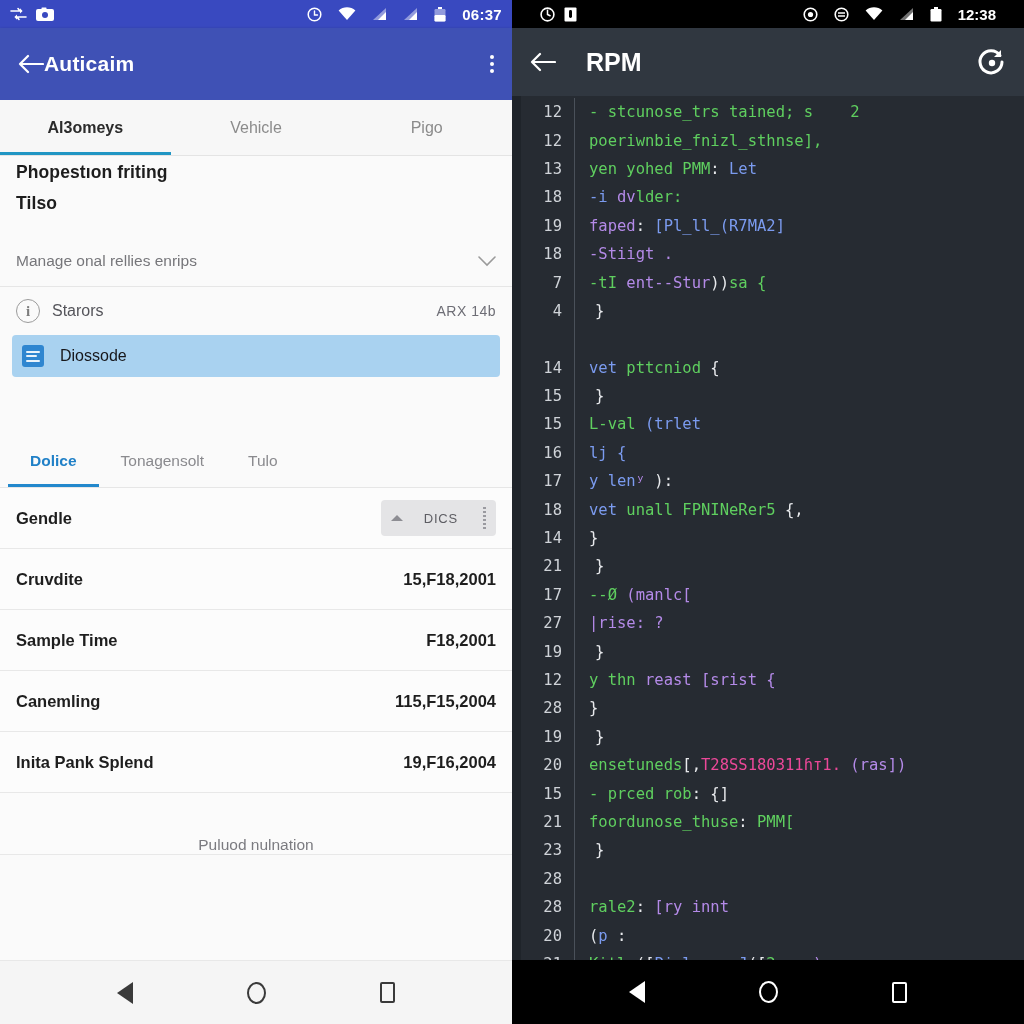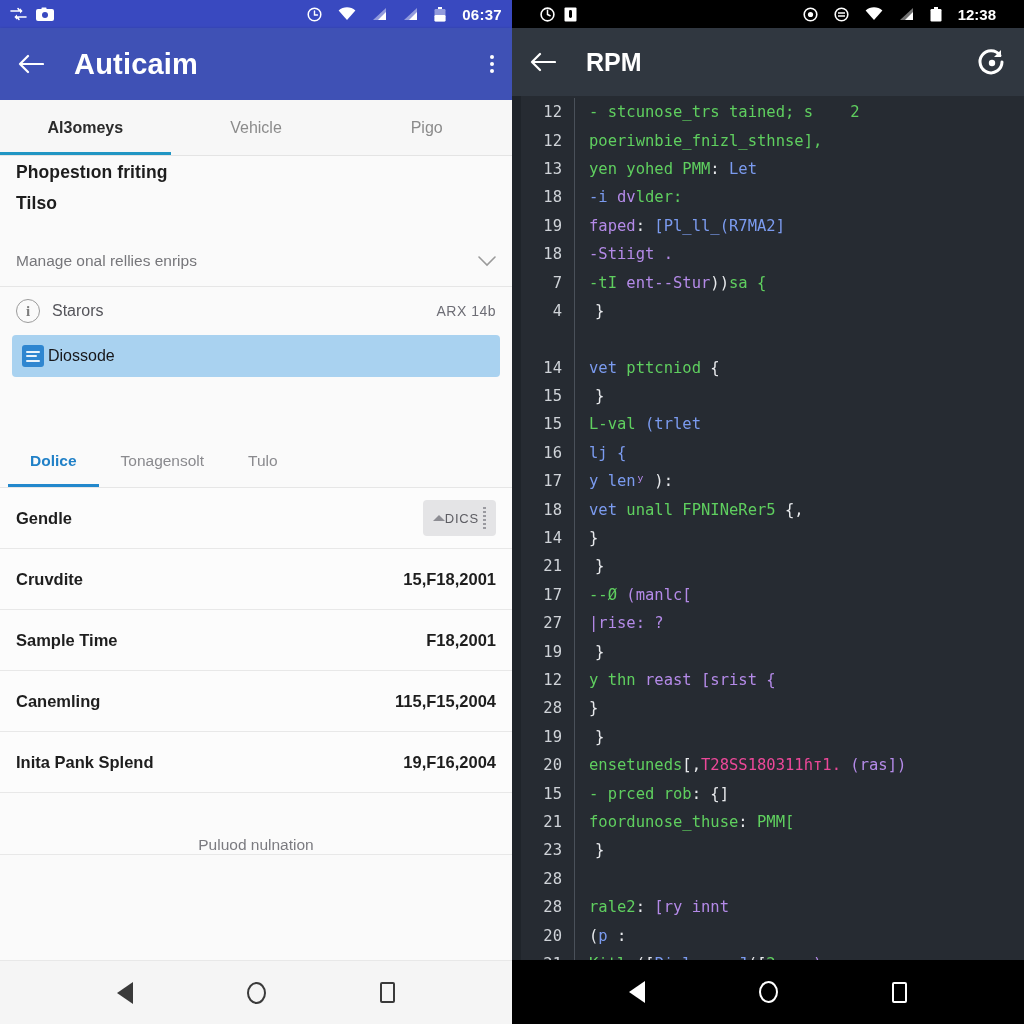--- a/index.html
+++ b/index.html
@@ -21,21 +21,21 @@
   }
   .sb-left { display:flex; align-items:center; gap:9px; }
   .sb-right { margin-left:auto; display:flex; align-items:center; gap:16px; }
   .sb-time { font-size:15px; font-weight:bold; }
 
   .l-appbar {
     height:72px; background:#3f51b5; color:#fff;
     display:flex; align-items:center; padding:0 18px;
     box-shadow:0 1px 3px rgba(0,0,0,.25);
   }
-  .l-appbar .title { font-size:29px; font-weight:bold; margin-left:30px; letter-spacing:.2px; }
+  .l-appbar .title { font-size:21px; font-weight:bold; letter-spacing:.2px; }
   .l-appbar .kebab { margin-left:auto; display:flex; flex-direction:column; gap:3px; }
   .l-appbar .kebab i { width:4px; height:4px; border-radius:50%; background:#fff; display:block; }
 
   .l-tabs {
     height:56px; background:#f7f7f7; display:flex; align-items:stretch;
     border-bottom:1px solid #e4e4e4; position:relative;
   }
   .l-tab {
     flex:1; display:flex; align-items:center; justify-content:center;
     font-size:16px; color:#8b8b8b; position:relative;
@@ -64,21 +64,21 @@
   .info-ic {
     width:24px; height:24px; border-radius:50%; border:1.6px solid #9b9b9b;
     color:#7d7d7d; font-size:15px; font-weight:bold; font-family:"Liberation Serif",serif;
     display:flex; align-items:center; justify-content:center; flex:0 0 auto;
   }
   .info-row .lbl { font-size:16px; color:#54545a; }
   .info-row .meta { margin-left:auto; font-size:14px; color:#6d6d75; letter-spacing:.5px; }
 
   .sel-row {
     margin:6px 12px 0; height:42px; background:#a9d2f0; border-radius:4px;
-    display:flex; align-items:center; padding:0 10px; gap:4px;
+    display:flex; align-items:center; padding:0 10px; gap:16px;
   }
   .sel-ic {
     width:22px; height:22px; background:#2f86d0; border-radius:3px;
     display:flex; flex-direction:column; justify-content:center; gap:2.5px; padding:0 4px;
   }
   .sel-ic i { display:block; height:2px; background:#e9f3fb; border-radius:1px; }
   .sel-ic i:nth-child(2){ width:75%; }
   .sel-row .lbl { font-size:16px; color:#17171a; }
 
   .gap-area { height:58px; }
@@ -95,21 +95,21 @@
 
   .list { border-top:1px solid #e6e6e6; }
   .list-row {
     height:61px; display:flex; align-items:center; padding:0 16px;
     border-bottom:1px solid #e8e8e8; background:#fcfcfc;
   }
   .list-row .k { font-size:16.5px; font-weight:bold; color:#1e1e1e; }
   .list-row .v { margin-left:auto; font-size:16.5px; font-weight:bold; color:#1e1e1e; }
 
   .chip {
-    margin-left:auto; display:flex; align-items:center; gap:0;
+    margin-left:auto; display:flex; align-items:center; gap:21px;
     background:#e4e4e6; border-radius:4px; padding:7px 10px;
     font-size:13px; color:#5d5d63; letter-spacing:.8px;
   }
   .chip .caret {
     width:0; height:0; border-left:6px solid transparent; border-right:6px solid transparent;
     border-bottom:6px solid #8d8d93;
   }
   .chip .dots {
     width:3px; height:22px; margin-left:4px;
     background:repeating-linear-gradient(#9a9aa0 0 2px, transparent 2px 4px);

